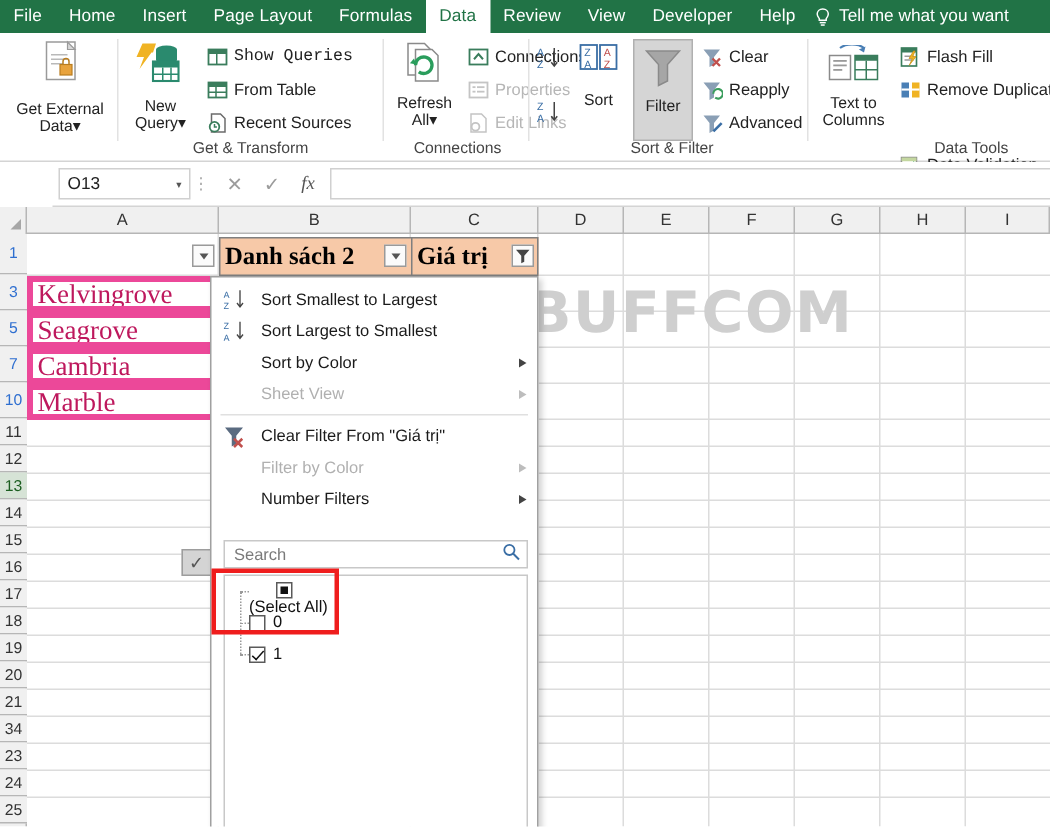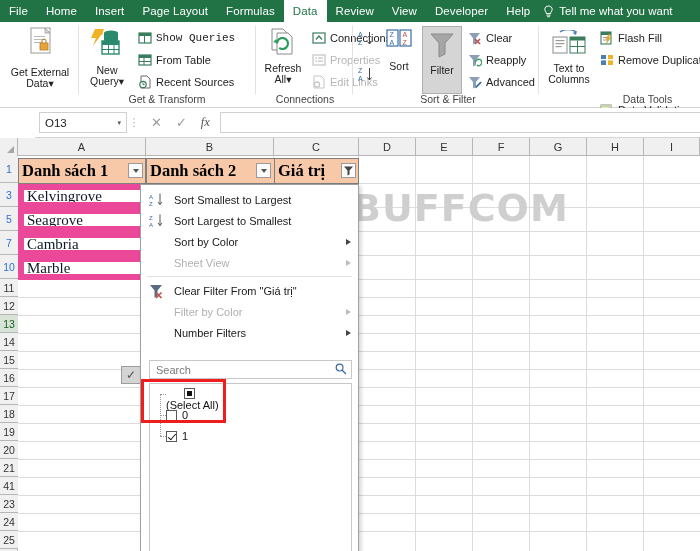--- a/index.html
+++ b/index.html
@@ -109,23 +109,23 @@
     display: flex; align-items: center; overflow: hidden;
     font-family: "Liberation Serif", serif; font-weight: bold; font-size: 16.5px; color: #000;
     padding-left: 3px;
   }
   .fbtn {
     position: absolute; width: 15px; height: 15px; background: #fbfbfb;
     border: 1px solid #9a9a9a; display: flex; align-items: center; justify-content: center;
   }
   .fbtn .ar { border-left: 3.5px solid transparent; border-right: 3.5px solid transparent; border-top: 4px solid #555; }
   .datacell {
-    position: absolute; border: 6px solid #ec4899; background: #fff;
+    position: absolute; border: 4px solid #ec4899; background: #fff;
     display: flex; align-items: center; overflow: hidden;
-    font-family: "Liberation Serif", serif; font-size: 15px; color: #0f172a; padding-left: 3px;
+    font-family: "Liberation Serif", serif; font-size: 18px; color: #be185d; padding-left: 3px;
   }
   .checkcell {
     position: absolute; background: #d4d4d4; border: 1px solid #9d9d9d;
     display: flex; align-items: center; justify-content: center;
     font-size: 12px; color: #555;
   }
   .watermark {
     position: absolute; color: #cfcfcf; font-weight: bold; font-size: 38px;
     letter-spacing: 1px; font-family: "DejaVu Sans", sans-serif; user-select: none;
   }
@@ -551,21 +551,21 @@
     <div class="rowh" style="top:285px; height:18px;">
         <span>19</span>
       </div>
     <div class="rowh" style="top:303px; height:18px;text-align:right;">
         <span>20</span>
       </div>
     <div class="rowh" style="top:321px; height:18px;">
         <span>21</span>
       </div>
     <div class="rowh" style="top:339px; height:18px;">
-        <span>41</span>
+        <span>34</span>
       </div>
     <div class="rowh" style="top:357px; height:18px;">
         <span>23</span>
       </div>
     <div class="rowh" style="top:375px; height:18px;">
         <span>24</span>
       </div>
     <div class="rowh" style="top:393px; height:18px;">
         <span>25</span>
       </div>
@@ -604,23 +604,20 @@
         <path d="M14 14 q-7 -6 -9 -12 q10 1 16 7" fill="#d8b8b0" opacity=".7"></path>
         <path d="M62 14 q7 -6 9 -12 q-10 1 -16 7" fill="#d8b8b0" opacity=".7"></path>
         <path d="M38 10 q20 3 22 20 q2 22 -22 40 q-24 -18 -22 -40 q2 -17 22 -20 z" fill="#b8c2dd" opacity=".55"></path>
         <ellipse cx="38" cy="40" rx="5" ry="7" fill="#f2e2c0" opacity=".9"></ellipse>
         <path d="M25 33 q4 6 4 12" stroke="#fff" stroke-width="2.5" fill="none" opacity=".8"></path>
         <path d="M51 33 q-4 6 -4 12" stroke="#fff" stroke-width="2.5" fill="none" opacity=".8"></path>
       </svg>
     </div>
     <div class="watermark" style="left:352px; top:48px;">BUFFCOM</div>
 
-    <div class="hdrcell" style="left:18px; top:20px; width:128px; height:26px;">
-      <span>Danh sách 1</span>
-    </div>
     <div class="fbtn" style="left:128px; top:25px;">
         <span class="ar"></span>
       </div>
 
     <div class="hdrcell" style="left:146px; top:20px; width:140px; height:26px;">
       <span>Danh sách 2</span>
     </div>
     <div class="fbtn" style="left:256px; top:25px;">
         <span class="ar"></span>
       </div>

